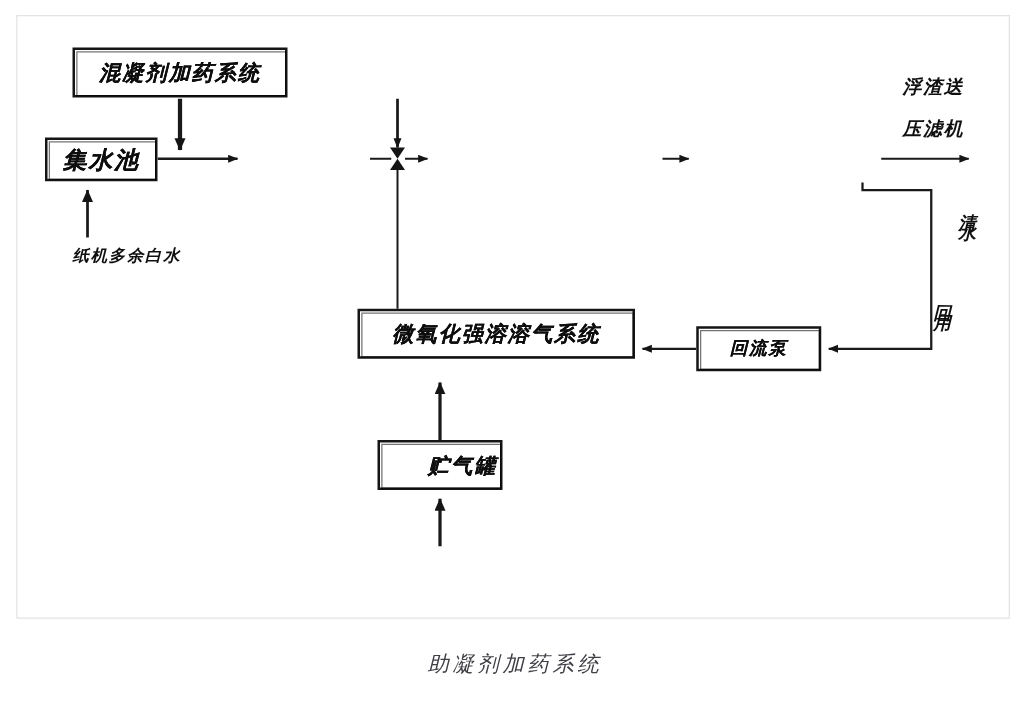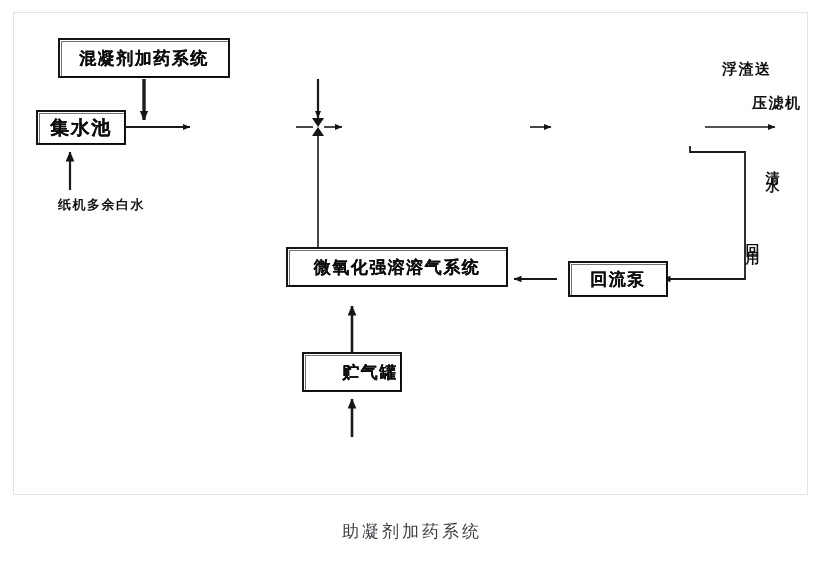--- a/index.html
+++ b/index.html
@@ -2,21 +2,21 @@
 <html><head>
 <meta charset="utf-8">
 <style>
   html,body{margin:0;padding:0;}
   body{
     width:824px;height:567px;
     background:#ffffff;
     font-family:"DejaVu Sans","Liberation Sans",sans-serif;
     position:relative;overflow:hidden;
   }
-  #canvas{position:absolute;left:0;top:0;width:735px;height:567px;}
+  #canvas{position:absolute;left:0;top:0;width:735px;height:567px;font-style:italic;}
 
   
   .frame{
     position:absolute;left:13px;top:12px;width:795px;height:483px;
     border:1px solid #e3e3e6;box-sizing:border-box;background:transparent;
   }
 
   
   .box{
     position:absolute;box-sizing:border-box;
@@ -111,34 +111,34 @@
     <span>集水池</span>
   </div>
 
 
 
 
   <div class="box" style="left:286px;top:247px;width:222px;height:40px;font-size:17px;">
     <span>微氧化强溶溶气系统</span>
   </div>
 
-  <div class="box" style="left:557px;top:261px;width:100px;height:36px;font-size:17px;margin-left:11px;">
+  <div class="box" style="left:557px;top:261px;width:100px;height:36px;font-size:14px;">
     <span>回流泵</span>
   </div>
 
   <div class="box" style="left:302px;top:352px;width:100px;height:40px;font-size:17px;padding-left:36px;">
     <span>贮气罐</span>
   </div>
 
 
   <div class="label" style="left:58px;top:196px;font-size:13px;">纸机多余白水</div>
 
   <div class="label" style="left:722px;top:60px;font-size:15px;">浮渣送</div>
 
-  <div class="label" style="left:752px;top:94px;font-size:15px;">压滤机</div>
+  <div class="label" style="left:722px;top:94px;font-size:15px;">压滤机</div>
 
   <div class="label vert" style="left:764px;top:160px;font-size:14px;">清水</div>
 
   <div class="label vert" style="left:744px;top:232px;font-size:14px;">回用</div>
 
   <div class="caption">助凝剂加药系统</div>
 
 </div>
 
 </body></html>

